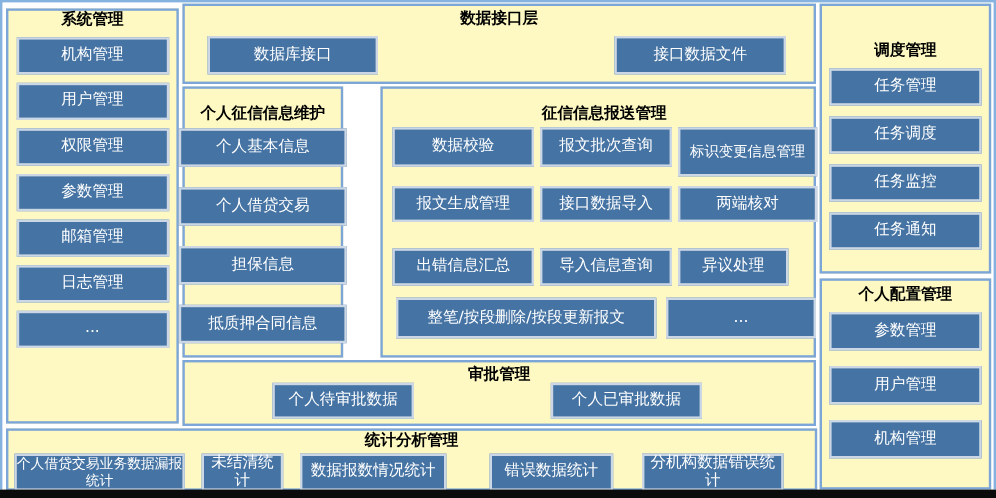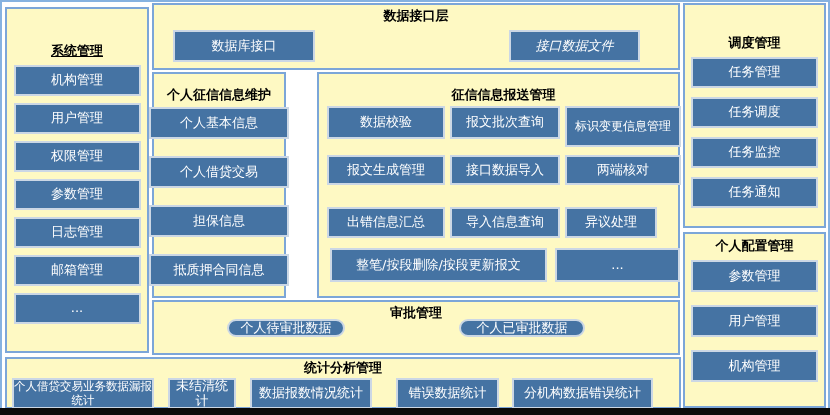--- a/index.html
+++ b/index.html
@@ -21,30 +21,30 @@
   }
   .btn{
     background:#4573a3;border:2px solid #cbd7e5;color:#fff;font-size:13px;
     display:flex;align-items:center;justify-content:center;text-align:center;
     box-sizing:border-box;line-height:1.15;flex:0 0 auto;cursor:default;
   }
   .vcol{display:flex;flex-direction:column;align-items:center;}
 
   
   #panel-system{left:5px;top:7px;width:144px;height:346px;}
-  #panel-system .panel-title{margin-top:34px;text-decoration:underline;}
+  #panel-system .panel-title{}
   #panel-system .vcol{margin-top:6px;gap:7px;}
   #panel-system .btn{width:127px;height:31px;}
 
   
   #panel-datainterface{left:152px;top:3px;width:528px;height:67px;}
   #panel-datainterface .panel-title{margin-top:3px;}
   #panel-datainterface .btn{position:absolute;top:25px;height:32px;}
   #btn-db-interface{left:19px;width:142px;}
-  #btn-interface-file{right:38px;width:131px;font-style:italic;}
+  #btn-interface-file{right:23px;width:143px;}
 
   
   #panel-maintenance{left:152px;top:72px;width:134px;height:226px;}
   #panel-maintenance .panel-title{margin-top:13px;}
   #panel-maintenance .vcol{margin-top:4px;gap:17px;}
   #panel-maintenance .btn{width:140px;height:32px;}
 
   
   #panel-reporting{left:317px;top:72px;width:363px;height:226px;}
   #panel-reporting .panel-title{margin-top:13px;padding-left:10px;}
@@ -57,34 +57,34 @@
   .rep-row3{margin-top:22px;}
   .rep-row3 .btn{height:31px;}
   .rep-row4{margin-top:10px;margin-left:11px;gap:8px;align-items:center;}
   .rep-row4 .btn{height:34px;}
   .w118{width:118px;}.w110{width:110px;}.w116{width:116px;}.w92{width:92px;}
   .w217{width:217px;}.w125{width:125px;}
 
   
   #panel-approval{left:152px;top:300px;width:528px;height:55px;}
   #panel-approval .panel-title{margin-top:3px;}
-  #panel-approval .btn{position:absolute;top:17px;height:18px;border-radius:12px;}
+  #panel-approval .btn{position:absolute;top:17px;height:30px;}
   #btn-pending-approval{left:73px;width:118px;}
   #btn-approved{left:305px;width:126px;}
 
   
   #panel-stats{left:5px;top:357px;width:676px;height:52px;}
   #panel-stats .panel-title{margin-top:1px;}
   .stats-row{display:flex;margin-top:2px;}
   .stats-row .btn{height:31px;}
   #btn-stat-1{margin-left:5px;width:142px;font-size:11.5px;}
   #btn-stat-2{margin-left:14px;width:68px;}
   #btn-stat-3{margin-left:14px;width:122px;}
-  #btn-stat-4{margin-left:24px;width:103px;}
-  #btn-stat-5{margin-left:13px;width:141px;}
+  #btn-stat-4{margin-left:36px;width:103px;}
+  #btn-stat-5{margin-left:24px;width:118px;}
 
   
   #panel-scheduling{left:683px;top:3px;width:143px;height:225px;}
   #panel-scheduling .panel-title{margin-top:30px;}
   #panel-scheduling .vcol{margin-top:6px;gap:9px;}
   #panel-scheduling .btn{width:127px;height:31px;}
 
   
   #panel-config{left:683px;top:232px;width:143px;height:176px;}
   #panel-config .panel-title{margin-top:4px;}
@@ -100,22 +100,22 @@
   <div class="edge edge-left"></div>
   <div class="edge edge-right"></div>
 
   <section class="panel" id="panel-system">
     <h2 class="panel-title">系统管理</h2>
     <div class="vcol">
       <div class="btn">机构管理</div>
       <div class="btn">用户管理</div>
       <div class="btn">权限管理</div>
       <div class="btn">参数管理</div>
+      <div class="btn">邮箱管理</div>
       <div class="btn">日志管理</div>
-      <div class="btn">邮箱管理</div>
       <div class="btn">...</div>
     </div>
   </section>
 
   <section class="panel" id="panel-datainterface">
     <h2 class="panel-title">数据接口层</h2>
     <div class="btn" id="btn-db-interface">数据库接口</div>
     <div class="btn" id="btn-interface-file">接口数据文件</div>
   </section>
 

